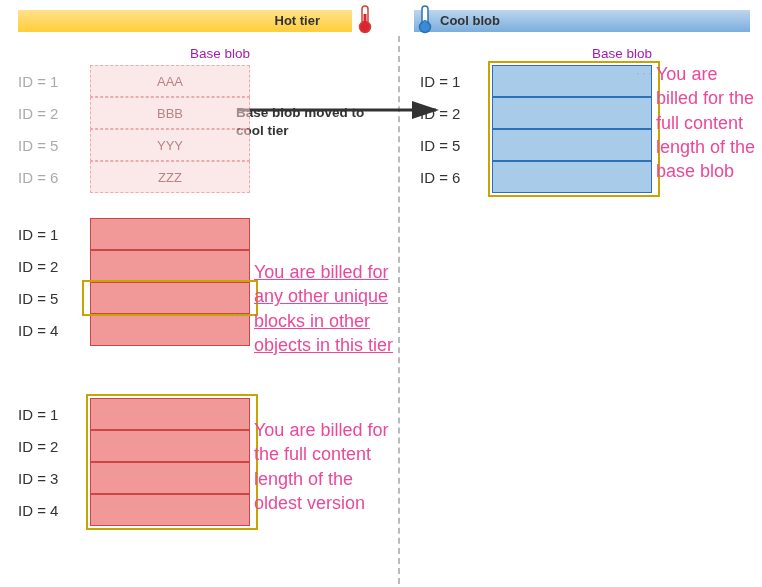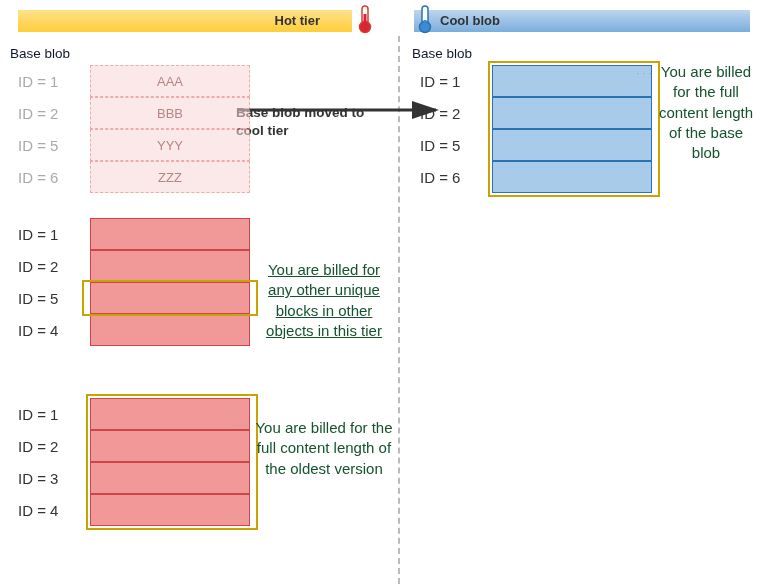--- a/index.html
+++ b/index.html
@@ -57,23 +57,23 @@
     height: 548px;
     border-left: 2px dashed #bbb;
   }
 
   
   .blob {
     position: absolute;
     width: 240px;
   }
   .blob-title {
-    text-align: left;
+    text-align: right;
     font-size: 13.5px;
-    color: #0f172a;
+    color: #a21caf;
     margin-bottom: 4px;
   }
   .blob-rows { position: relative; }
   .row {
     height: 32px;
     display: flex;
     align-items: center;
   }
   .idcol {
     width: 80px;
@@ -126,25 +126,24 @@
   
   .hl {
     position: absolute;
     border: 2px solid #c9a300;
     pointer-events: none;
   }
 
   
   .note {
     position: absolute;
-    font-size: 15px;
+    font-size: 18px;
     line-height: 1.35;
-    color: #14532d;
+    color: #ec4899;
     width: 140px;
-    text-align: center;
   }
   .note-dots {
     position: absolute;
     font-size: 12px;
     color: #aaa;
     letter-spacing: 2px;
   }
 
   
   .arrow-label {

